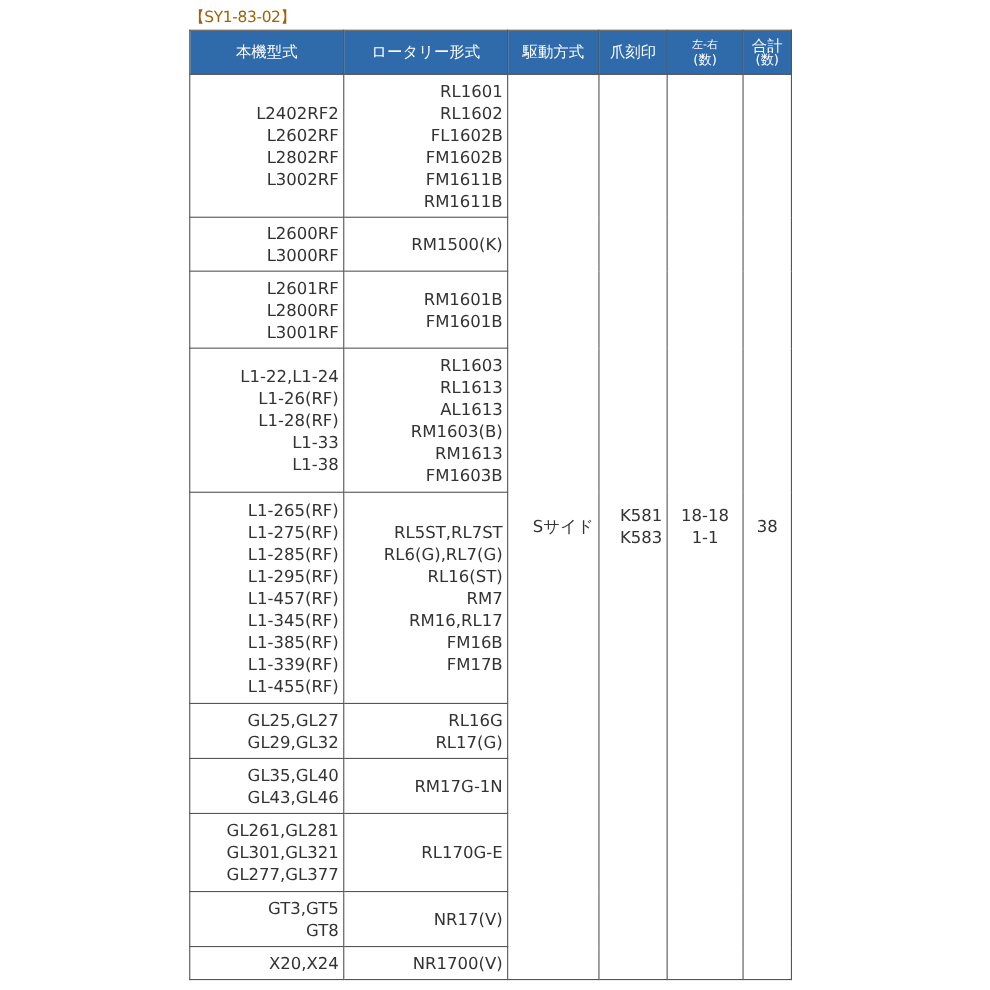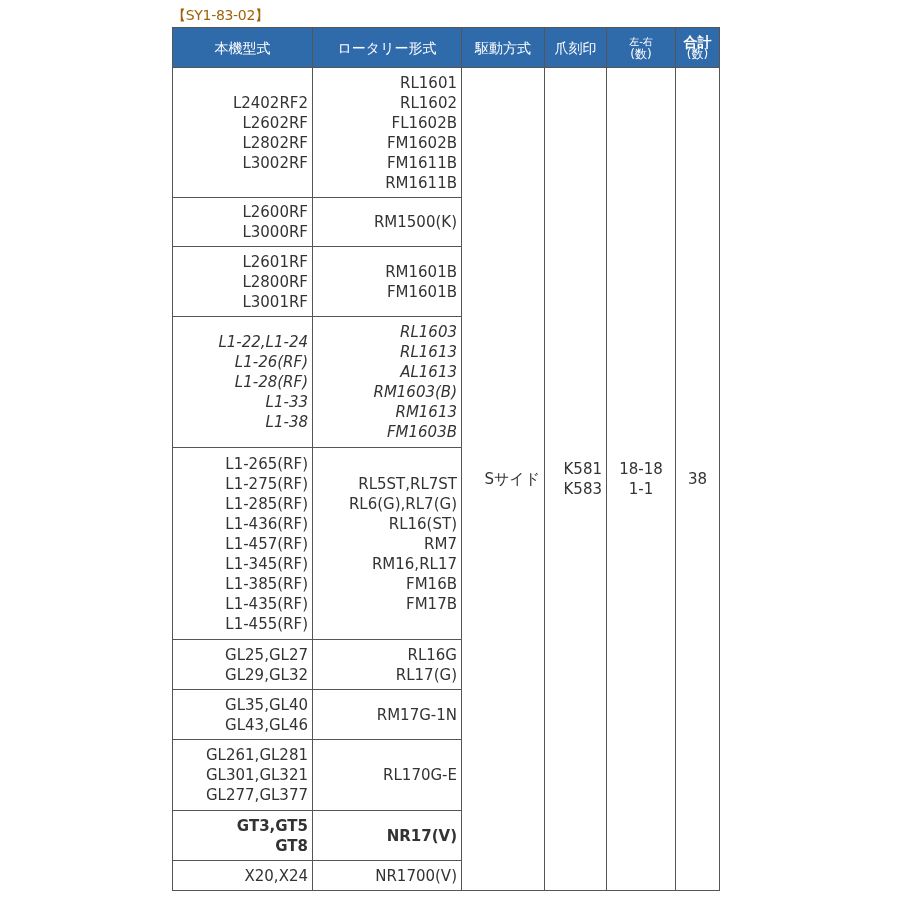--- a/index.html
+++ b/index.html
@@ -32,21 +32,21 @@
     <tr>
       <th>本機型式</th>
       <th>ロータリー形式</th>
       <th>駆動方式</th>
       <th>爪刻印</th>
       <th class="small">
         <span style="display:block;font-size:10px;">左-右</span>
         <span style="display:block">(数)</span>
       </th>
       <th class="small">
-        <span style="display:block;font-size:14px;font-weight:bold;">合計</span>
+        <span style="display:block;font-size:14px;">合計</span>
         <span style="display:block">(数)</span>
       </th>
     </tr>
   </thead>
   <tbody id="tbody">
       <tr style="height: 130px;">
         <td>
           <span class="line">L2402RF2</span>
           <span class="line">L2602RF</span>
           <span class="line">L2802RF</span>
@@ -84,21 +84,21 @@
         <td>
           <span class="line">L2601RF</span>
           <span class="line">L2800RF</span>
           <span class="line">L3001RF</span>
         </td>
         <td>
           <span class="line">RM1601B</span>
           <span class="line">FM1601B</span>
         </td>
       </tr>
-      <tr style="height: 131px; font-style: italic;">
+      <tr style="height: 131px;">
         <td>
           <span class="line">L1-22,L1-24</span>
           <span class="line">L1-26(RF)</span>
           <span class="line">L1-28(RF)</span>
           <span class="line">L1-33</span>
           <span class="line">L1-38</span>
         </td>
         <td>
           <span class="line">RL1603</span>
           <span class="line">RL1613</span>
@@ -106,25 +106,25 @@
           <span class="line">RM1603(B)</span>
           <span class="line">RM1613</span>
           <span class="line">FM1603B</span>
         </td>
       </tr>
       <tr style="height: 192px;">
         <td>
           <span class="line">L1-265(RF)</span>
           <span class="line">L1-275(RF)</span>
           <span class="line">L1-285(RF)</span>
-          <span class="line">L1-436(RF)</span>
+          <span class="line">L1-295(RF)</span>
           <span class="line">L1-457(RF)</span>
           <span class="line">L1-345(RF)</span>
           <span class="line">L1-385(RF)</span>
-          <span class="line">L1-435(RF)</span>
+          <span class="line">L1-339(RF)</span>
           <span class="line">L1-455(RF)</span>
         </td>
         <td>
           <span class="line">RL5ST,RL7ST</span>
           <span class="line">RL6(G),RL7(G)</span>
           <span class="line">RL16(ST)</span>
           <span class="line">RM7</span>
           <span class="line">RM16,RL17</span>
           <span class="line">FM16B</span>
           <span class="line">FM17B</span>
@@ -152,21 +152,21 @@
       <tr style="height: 71px; margin-top: 20px;">
         <td>
           <span class="line">GL261,GL281</span>
           <span class="line">GL301,GL321</span>
           <span class="line">GL277,GL377</span>
         </td>
         <td>
           <span class="line">RL170G-E</span>
         </td>
       </tr>
-      <tr style="height: 50px; font-weight: bold;">
+      <tr style="height: 50px;">
         <td>
           <span class="line">GT3,GT5</span>
           <span class="line">GT8</span>
         </td>
         <td>
           <span class="line">NR17(V)</span>
         </td>
       </tr>
       <tr style="height: 30px;">
         <td>

